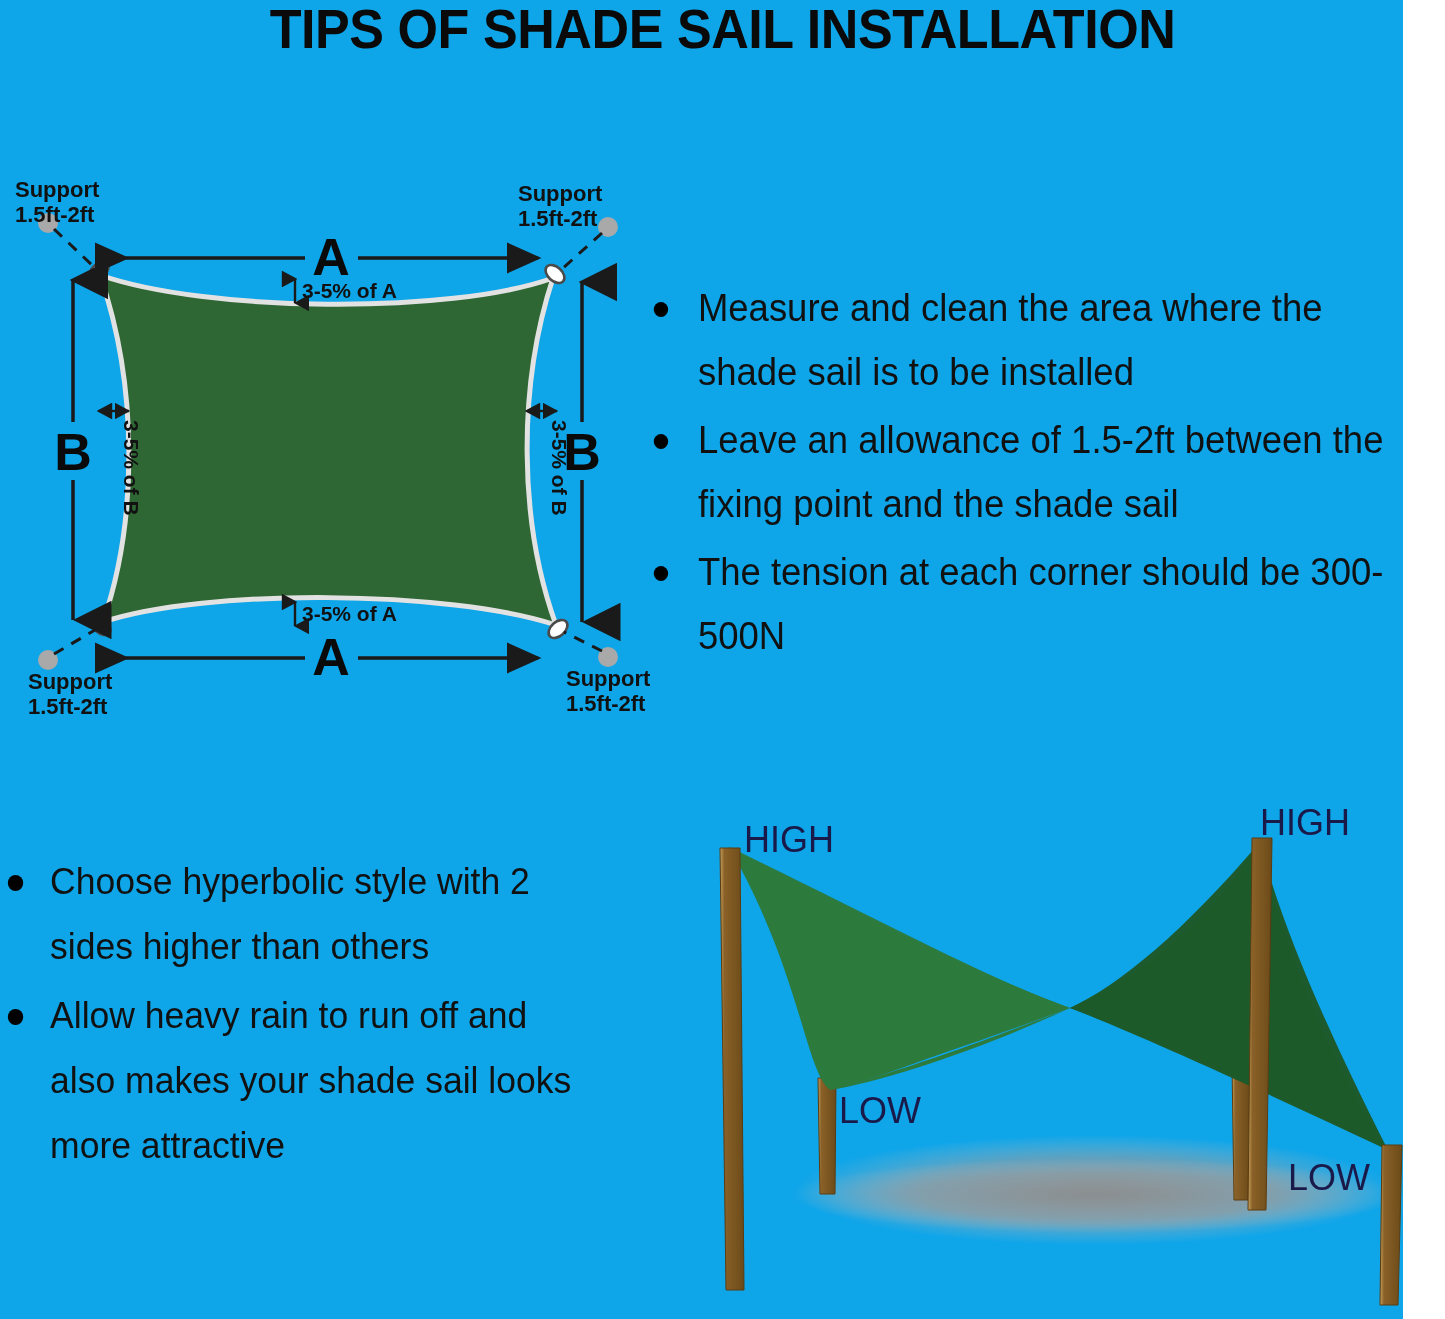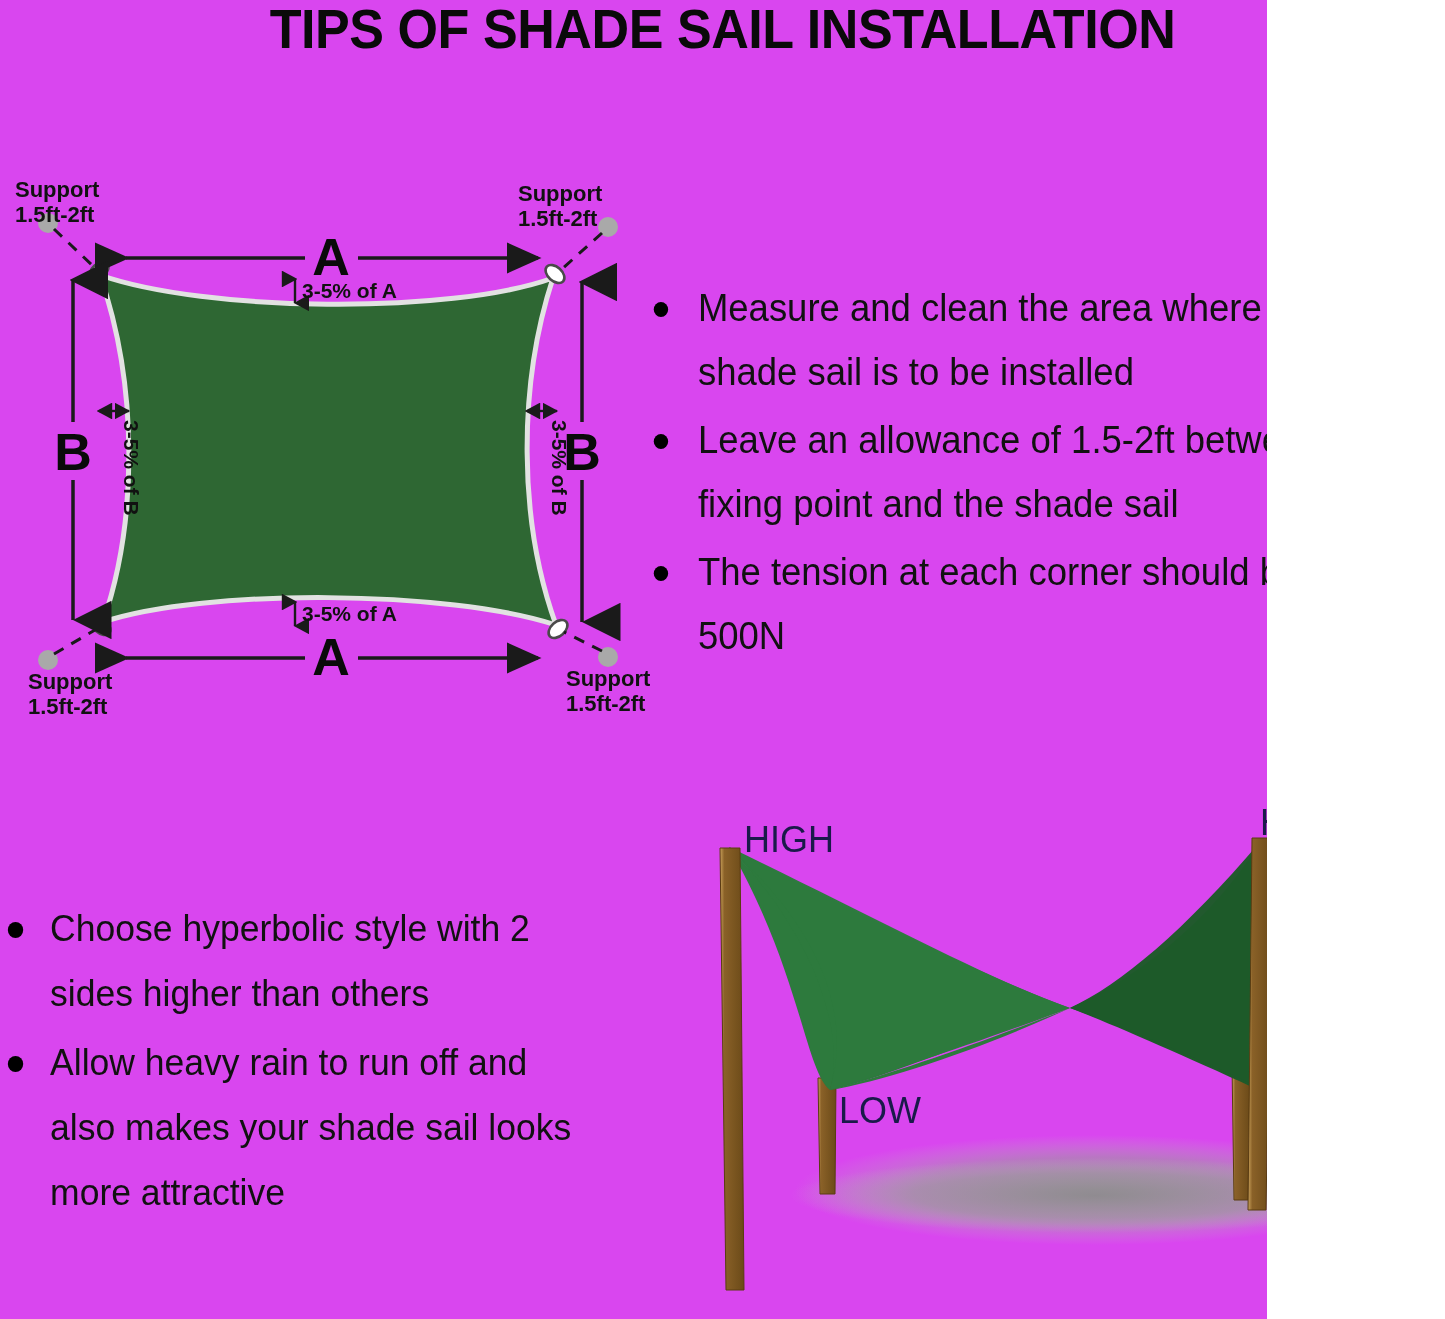--- a/index.html
+++ b/index.html
@@ -7,23 +7,23 @@
     margin: 0;
     padding: 0;
     background: #ffffff;
   }
   body {
     font-family: "Liberation Sans", sans-serif;
     color: #000000;
   }
   #page {
     position: relative;
-    width: 1267px;
+    width: 1403px;
     height: 1319px;
-    background: #d946ef;
+    background: #0ea5e9;
     overflow: hidden;
     text-decoration: underline;
   }
 
   
   #title {
     position: absolute;
     left: 0;
     top: 0;
     width: 1445px;
@@ -72,21 +72,21 @@
     background: #000000;
   }
 
   #bullets-top {
     left: 648px;
     top: 276px;
     width: 800px;
   }
   #bullets-bottom {
     left: 4px;
-    top: 896px;
+    top: 849px;
     width: 620px;
   }
   #bullets-bottom .bullet-item {
     font-size: 37px;
     line-height: 65px;
     padding-left: 48px;
   }
   #bullets-bottom .bullet-item::before {
     left: 4px;
     top: 26px;

